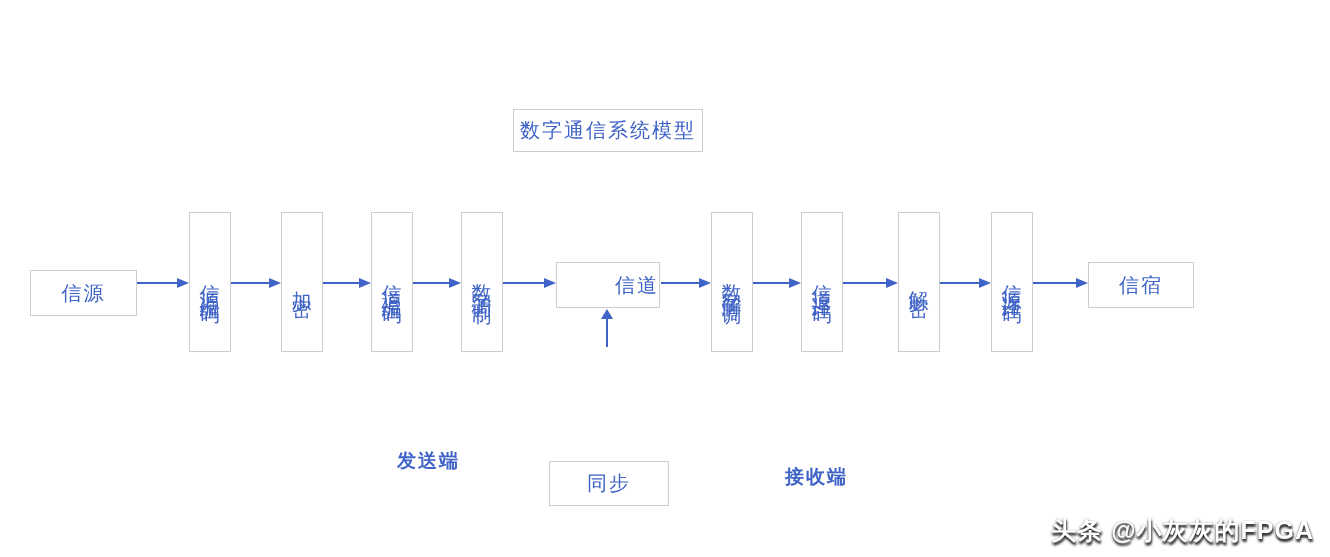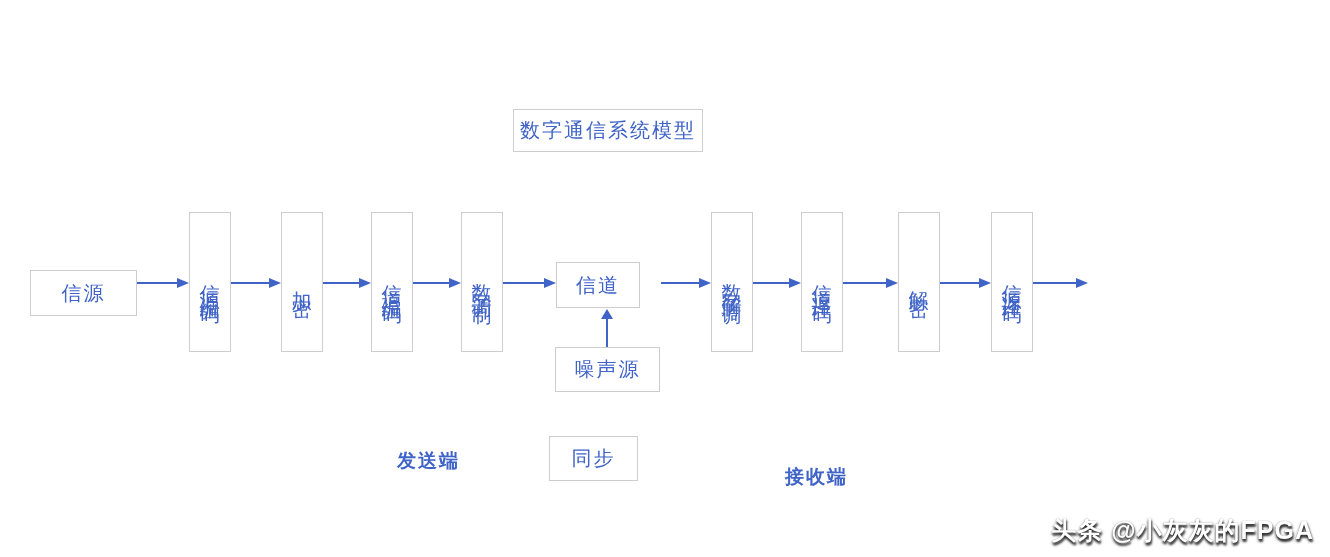--- a/index.html
+++ b/index.html
@@ -105,46 +105,46 @@
   </div>
 
   <div class="box vbox" style="left:371px;top:212px;width:42px;height:140px;">
     <span>信道编码</span>
   </div>
 
   <div class="box vbox" style="left:461px;top:212px;width:42px;height:140px;">
     <span>数字调制</span>
   </div>
 
-  <div class="box" style="left:556px;top:262px;width:84px;height:46px;">
+  <div class="box" style="left:556px;top:262px;width:104px;height:46px;justify-content:flex-end;">
     <span>信道</span>
   </div>
 
-  <div class="box" style="left:555px;top:347px;width:105px;height:45px;">
-    <span>噪声源</span>
-  </div>
 
   <div class="box vbox" style="left:711px;top:212px;width:42px;height:140px;">
     <span>数字解调</span>
   </div>
 
   <div class="box vbox" style="left:801px;top:212px;width:42px;height:140px;">
     <span>信道译码</span>
   </div>
 
   <div class="box vbox" style="left:898px;top:212px;width:42px;height:140px;">
     <span>解密</span>
   </div>
 
   <div class="box vbox" style="left:991px;top:212px;width:42px;height:140px;">
     <span>信源译码</span>
   </div>
 
+  <div class="box" style="left:1088px;top:262px;width:106px;height:46px;">
+    <span>信宿</span>
+  </div>
 
-  <div class="box" style="left:549px;top:436px;width:89px;height:45px;">
+  <div class="box" style="left:549px;top:461px;width:120px;height:45px;">
     <span>同步</span>
   </div>
 
   <div class="harrow" style="left:137px;top:278px;width:52px;">
       <i class="shaft"></i>
       <i class="head"></i>
     </div>
   <div class="harrow" style="left:231px;top:278px;width:50px;">
       <i class="shaft"></i>
       <i class="head"></i>

